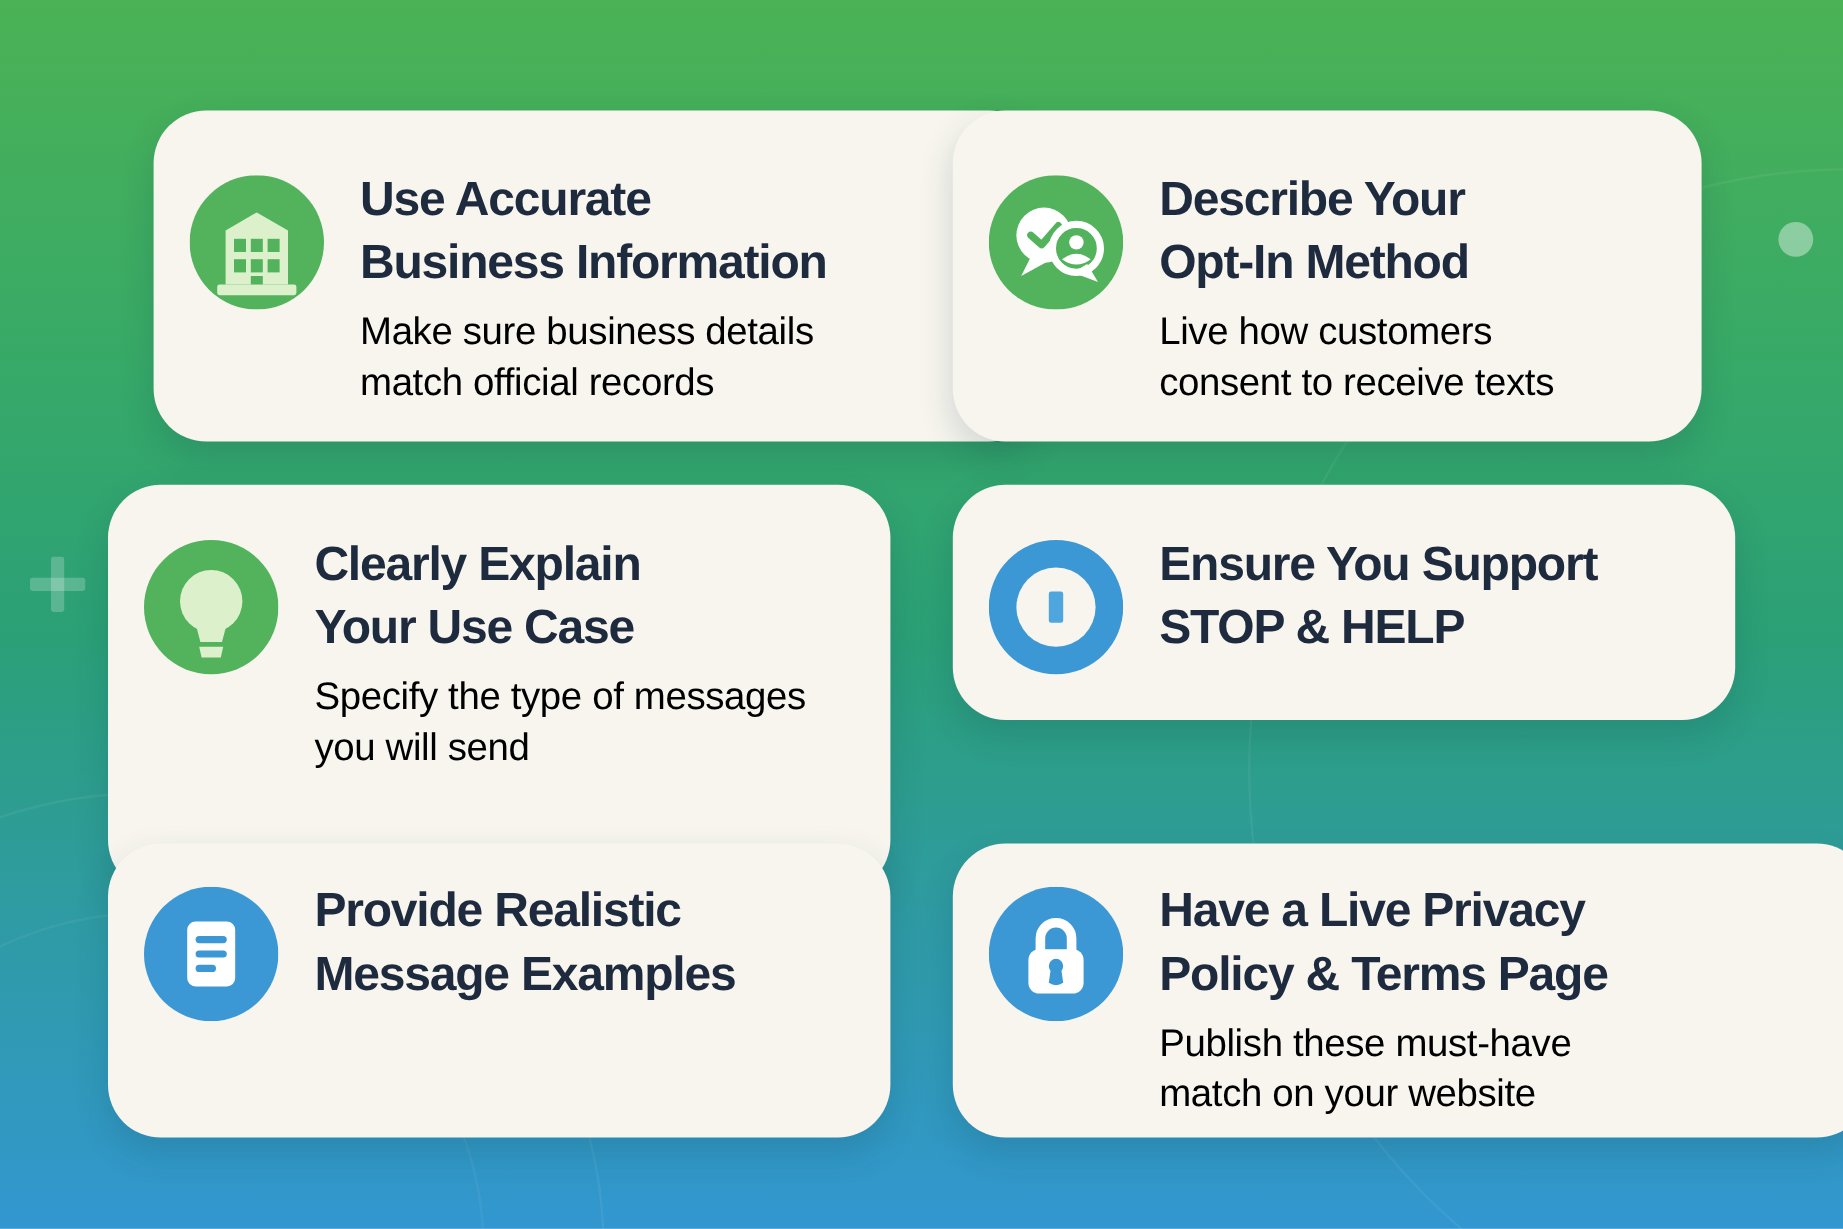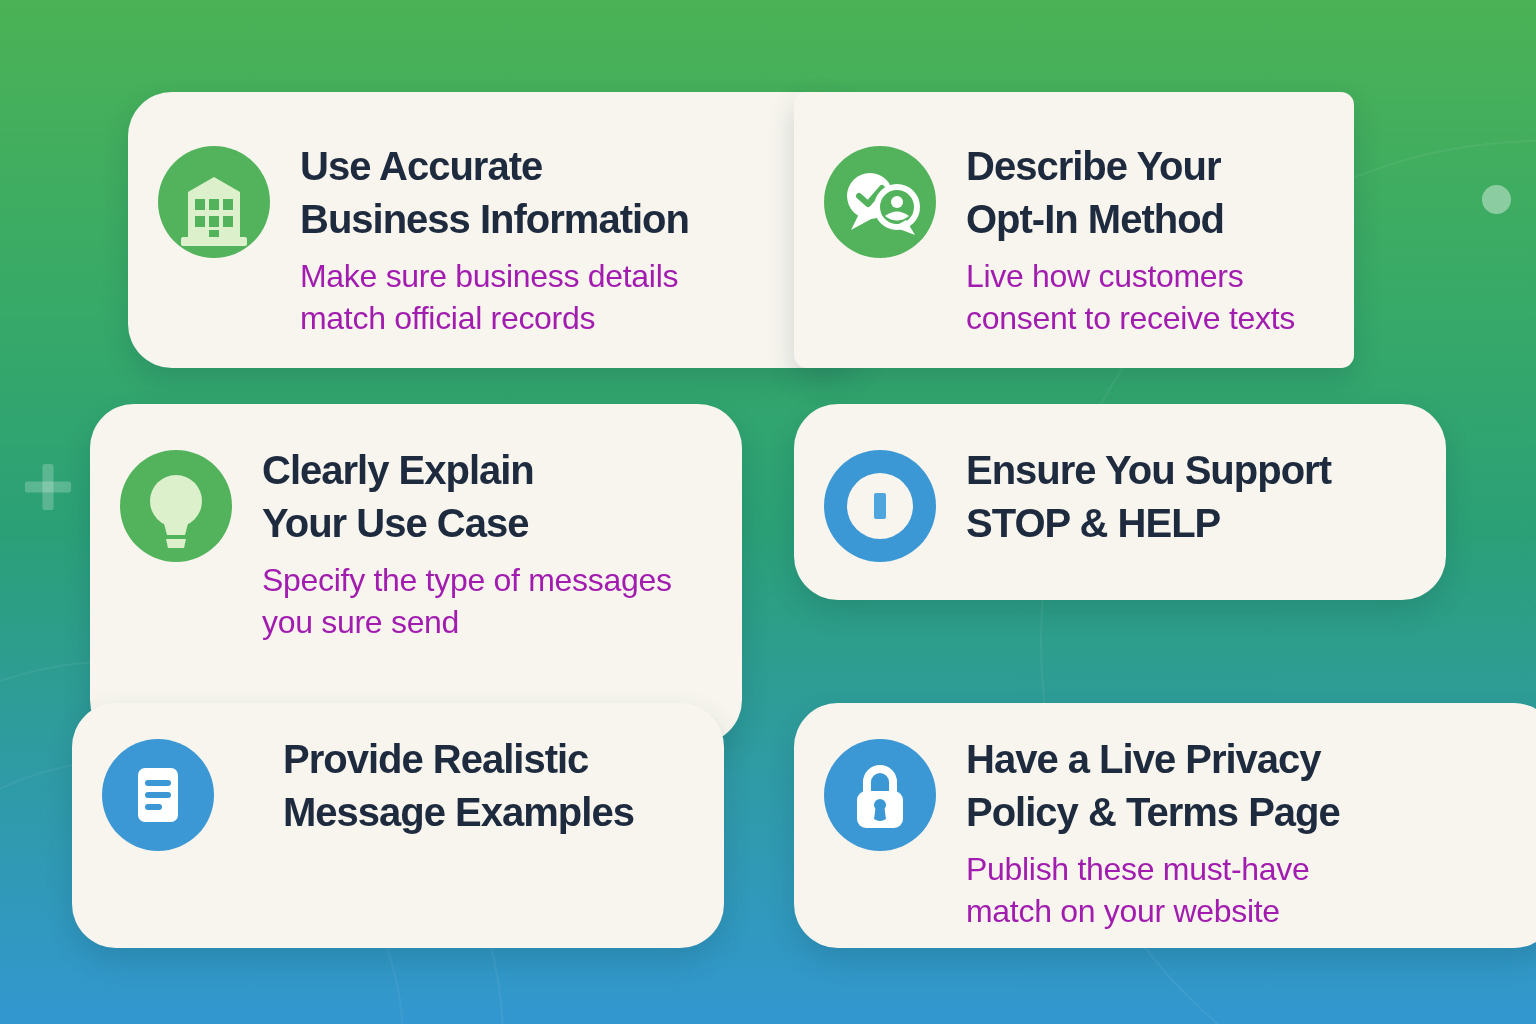--- a/index.html
+++ b/index.html
@@ -32,33 +32,33 @@
   .card{
     position:absolute;background:#F7F5EE;border-radius:44px;
     box-shadow:0 12px 28px rgba(10,50,70,0.16);
     display:flex;align-items:flex-start;
     padding-left:30px;padding-right:34px;box-sizing:border-box;
   }
   .card.r1{padding-top:48px;}
   .card.r2{padding-top:40px;}
   .card.r3{padding-top:30px;}
   .pos-a{left:90px;top:92px;width:740px;height:276px;margin-left:38px;}
-  .pos-b{left:794px;top:92px;width:560px;height:276px;border-radius:13px;}
+  .pos-b{left:794px;top:92px;width:624px;height:276px;}
   .pos-c{left:90px;top:404px;width:652px;height:340px;}
   .pos-d{left:794px;top:404px;width:652px;height:196px;}
-  .pos-e{left:72px;top:703px;width:652px;height:245px;gap:39px;}
+  .pos-e{left:90px;top:703px;width:652px;height:245px;}
   .pos-f{left:794px;top:703px;width:764px;height:245px;}
   .badge{flex:0 0 112px;width:112px;height:112px;margin-top:6px;margin-right:30px;}
   .txt{flex:1;min-width:0;}
   .card-title{
     font-size:40px;line-height:53px;font-weight:700;color:#1E2A3E;
     letter-spacing:-1px;white-space:pre;margin:0;
   }
   .card-desc{
-    font-size:32px;line-height:42px;font-weight:400;color:#a21caf;
+    font-size:32px;line-height:42px;font-weight:400;color:#000000;
     letter-spacing:-0.3px;white-space:pre;margin:9px 0 0 0;
   }
 </style>
 </head>
 <body>
 
 <div id="canvas">
 
   <div class="contour c1"></div>
   <div class="contour c2"></div>
@@ -118,21 +118,21 @@
         <circle cx="56" cy="56" r="56" fill="#52B35C"></circle>
         <circle cx="56" cy="51" r="26" fill="#DCF0CB"></circle>
         <path d="M42 66 L70 66 L65 85 L47 85 Z" fill="#DCF0CB"></path>
         <path d="M46 89 L66 89 L64 98 L48 98 Z" fill="#DCF0CB"></path>
       </svg>
     </span>
     <div class="txt">
       <h2 class="card-title">Clearly Explain
 Your Use Case</h2>
       <p class="card-desc">Specify the type of messages
-you sure send</p>
+you will send</p>
     </div>
   </div>
 
   <div class="card r2 pos-d">
     <span class="badge">
       <svg width="112" height="112" viewBox="0 0 112 112">
         <circle cx="56" cy="56" r="56" fill="#3C98D5"></circle>
         <circle cx="56" cy="56" r="33" fill="#F7F5EE"></circle>
         <rect x="50" y="43" width="12" height="26" rx="2" fill="#4FA6DF"></rect>
       </svg>

